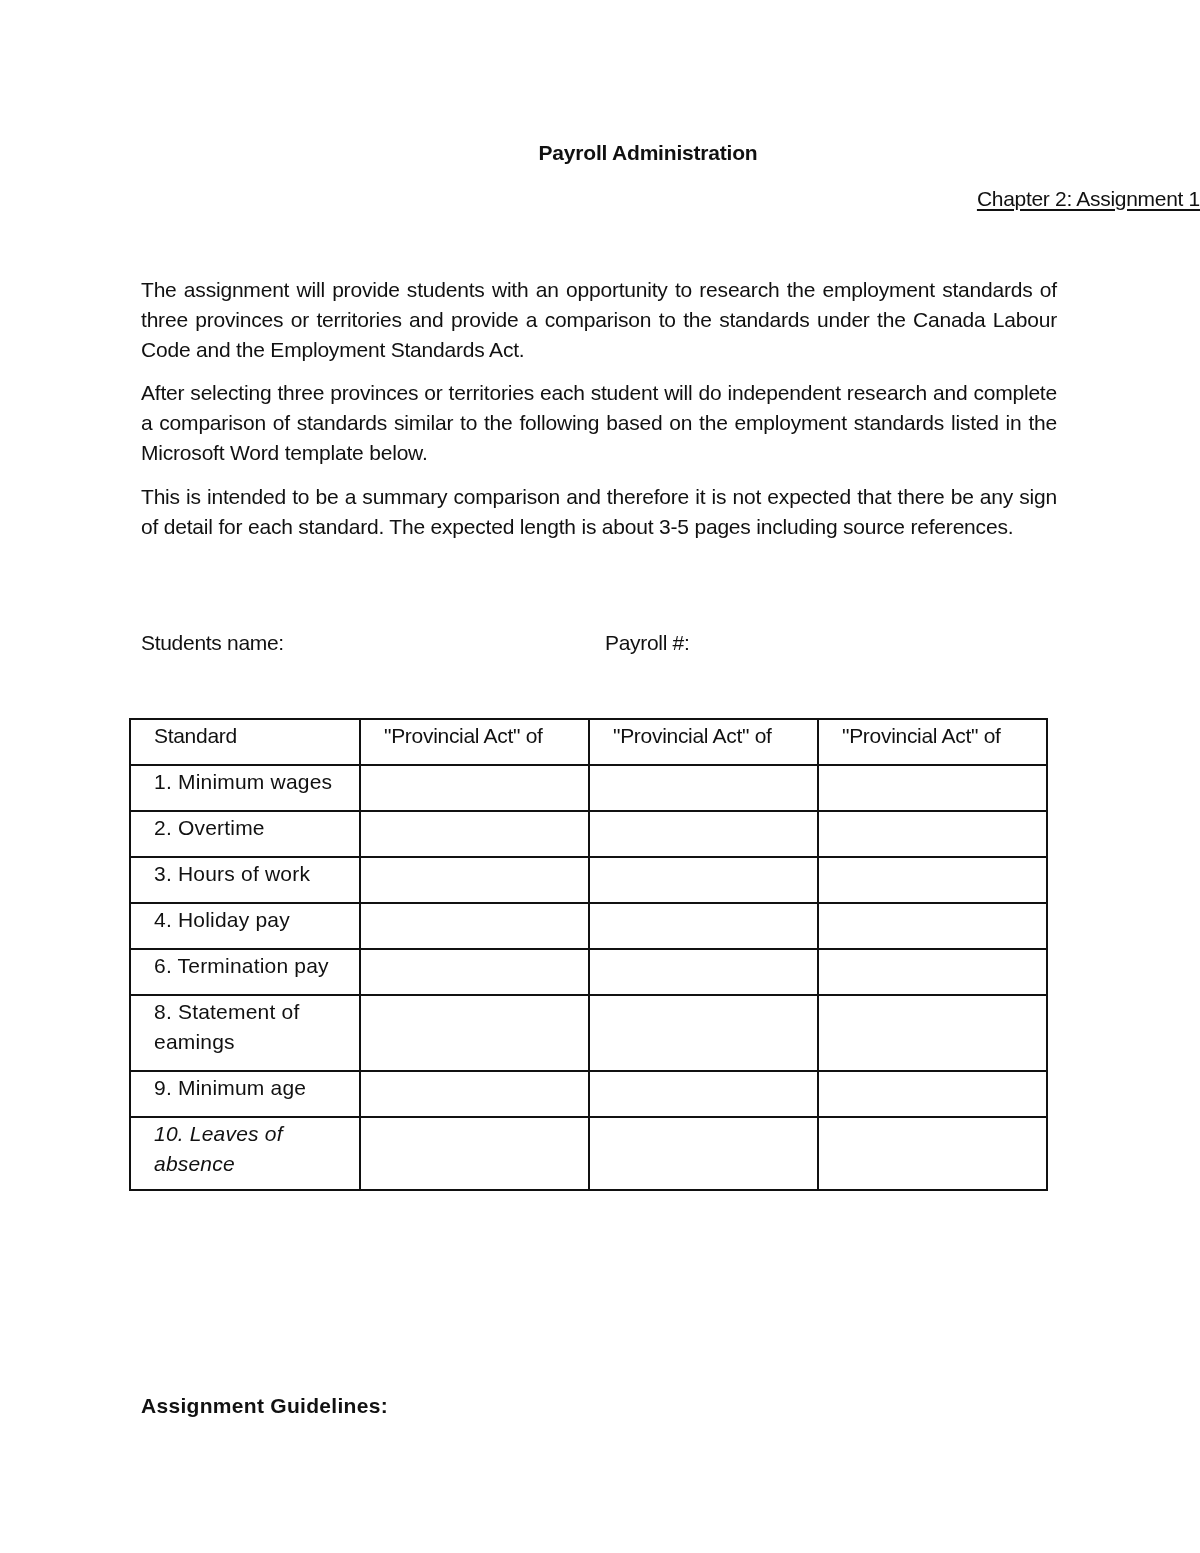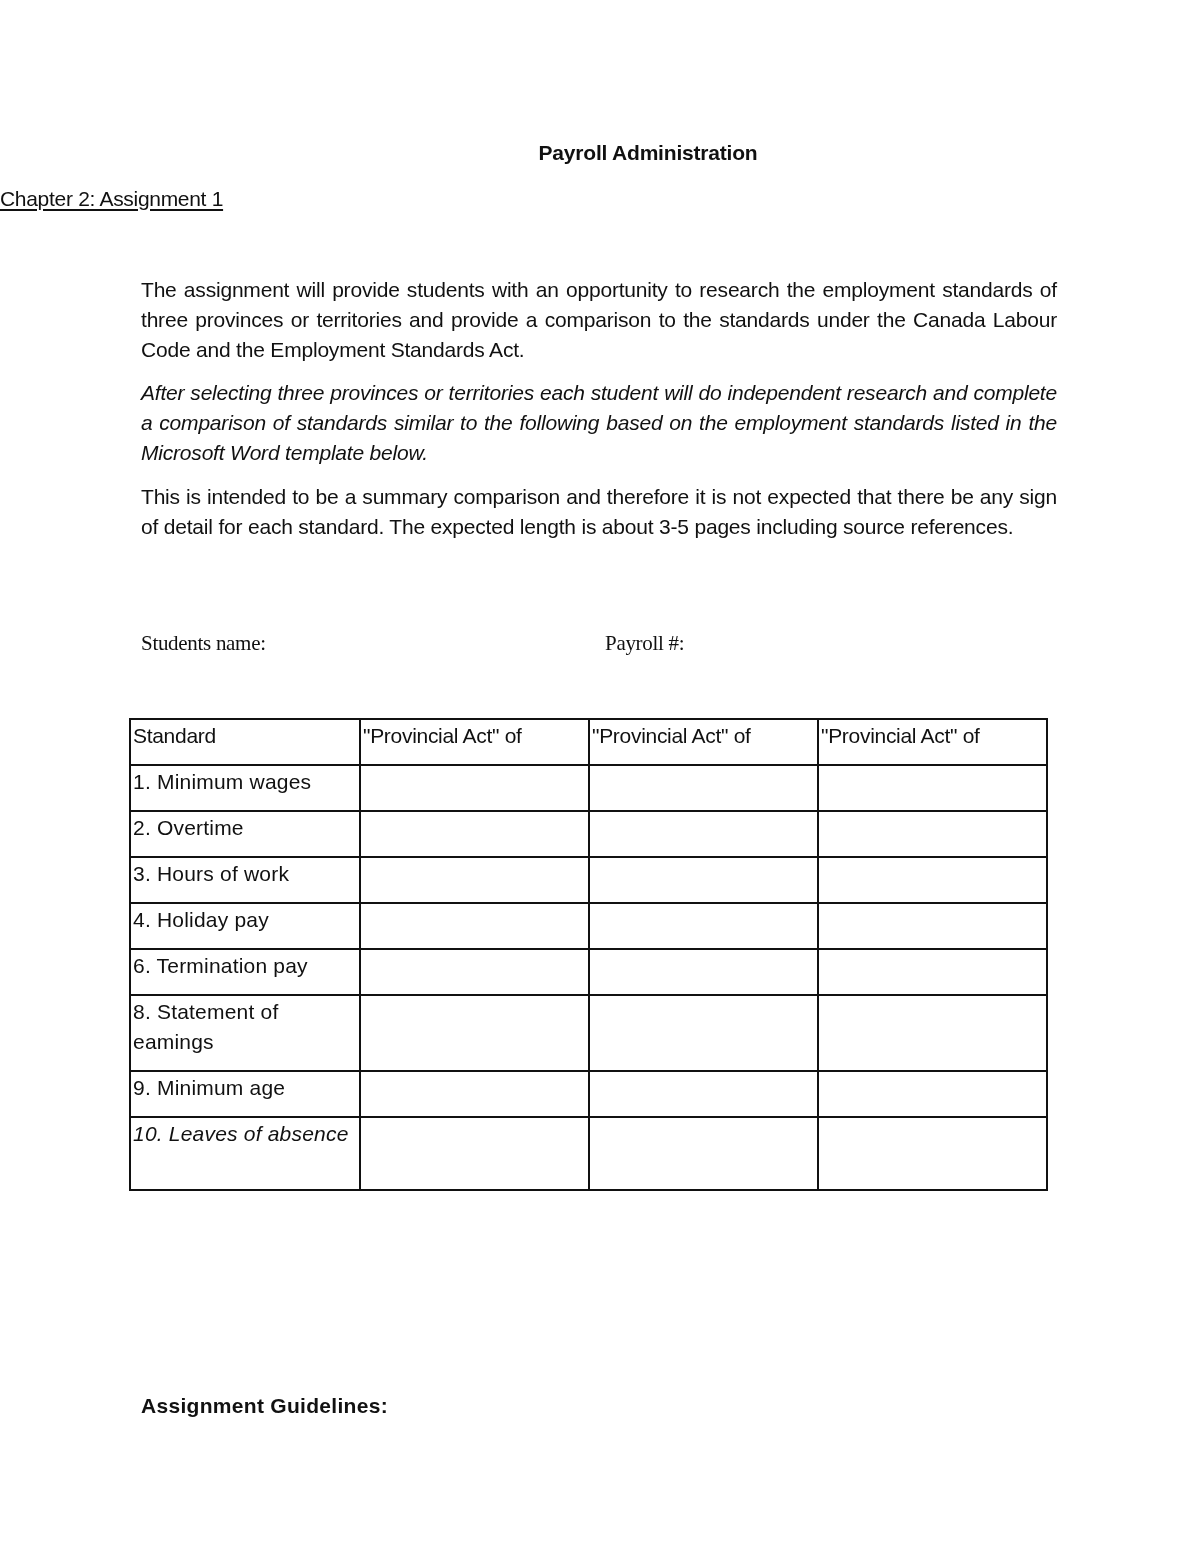--- a/index.html
+++ b/index.html
@@ -31,65 +31,64 @@
       font-size: 21px;
       font-weight: bold;
       letter-spacing: -0.2px;
       padding-left: 48px;
     }
     .subtitle {
       position: absolute;
       top: 187px;
       left: 0;
       width: 1200px;
-      text-align: left;
+      text-align: right;
       font-size: 21px;
       text-decoration: underline;
       text-underline-offset: 3px;
       letter-spacing: -0.3px;
     }
     .para {
       position: absolute;
       left: 141px;
       width: 916px;
       font-size: 21px;
       line-height: 30px;
       text-align: justify;
       letter-spacing: -0.2px;
       margin: 0;
     }
     .p1 { top: 230px; }
     .p2 { top: 275px; }
-    .p3 { top: 378px; font-style: italic; }
+    .p3 { top: 378px; }
     .p4 { top: 482px; }
 
     .field-label {
       position: absolute;
       top: 631px;
       font-size: 21px;
       letter-spacing: -0.3px;
-      font-family: Liberation Serif, serif;
     }
     .field-name { left: 141px; }
     .field-num { left: 605px; }
 
     table.std {
       position: absolute;
       left: 129px;
       top: 718px;
       width: 919px;
       border-collapse: collapse;
       table-layout: fixed;
     }
     table.std td {
       border: 2px solid #111111;
       vertical-align: top;
       font-size: 21px;
       line-height: 30px;
-      padding: 1px 10px 9px 2px;
+      padding: 1px 10px 9px 23px;
       letter-spacing: 0.2px;
     }
     table.std col.c1 { width: 230px; }
     table.std col.c2 { width: 229px; }
     table.std col.c3 { width: 229px; }
     table.std col.c4 { width: 229px; }
     table.std tr.hdr td { height: 34px; letter-spacing: -0.3px; }
     table.std tr.r1 td { height: 34px; }
     table.std tr.r2 td { height: 64px; }
     table.std tr.r3 td { height: 61px; font-style: italic; }

